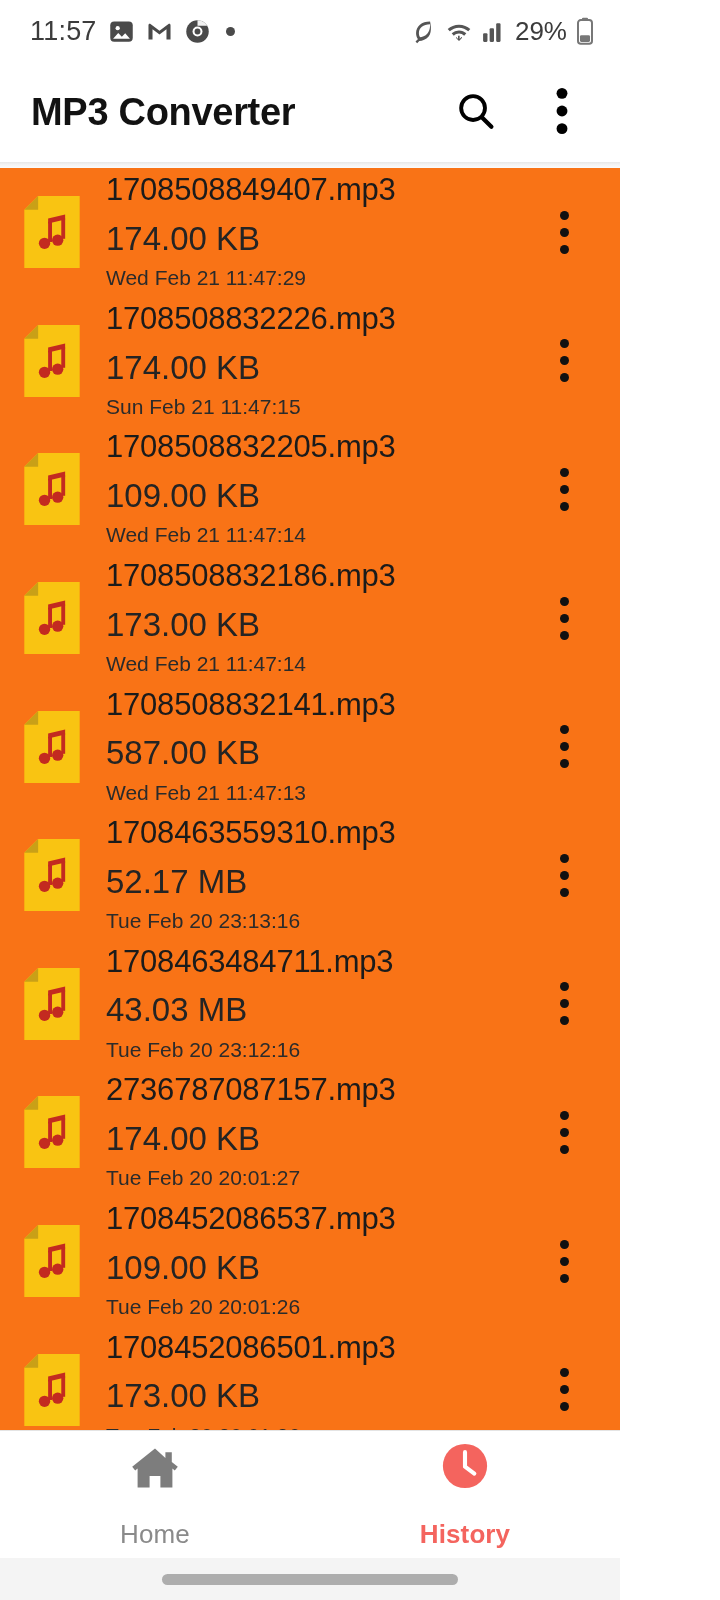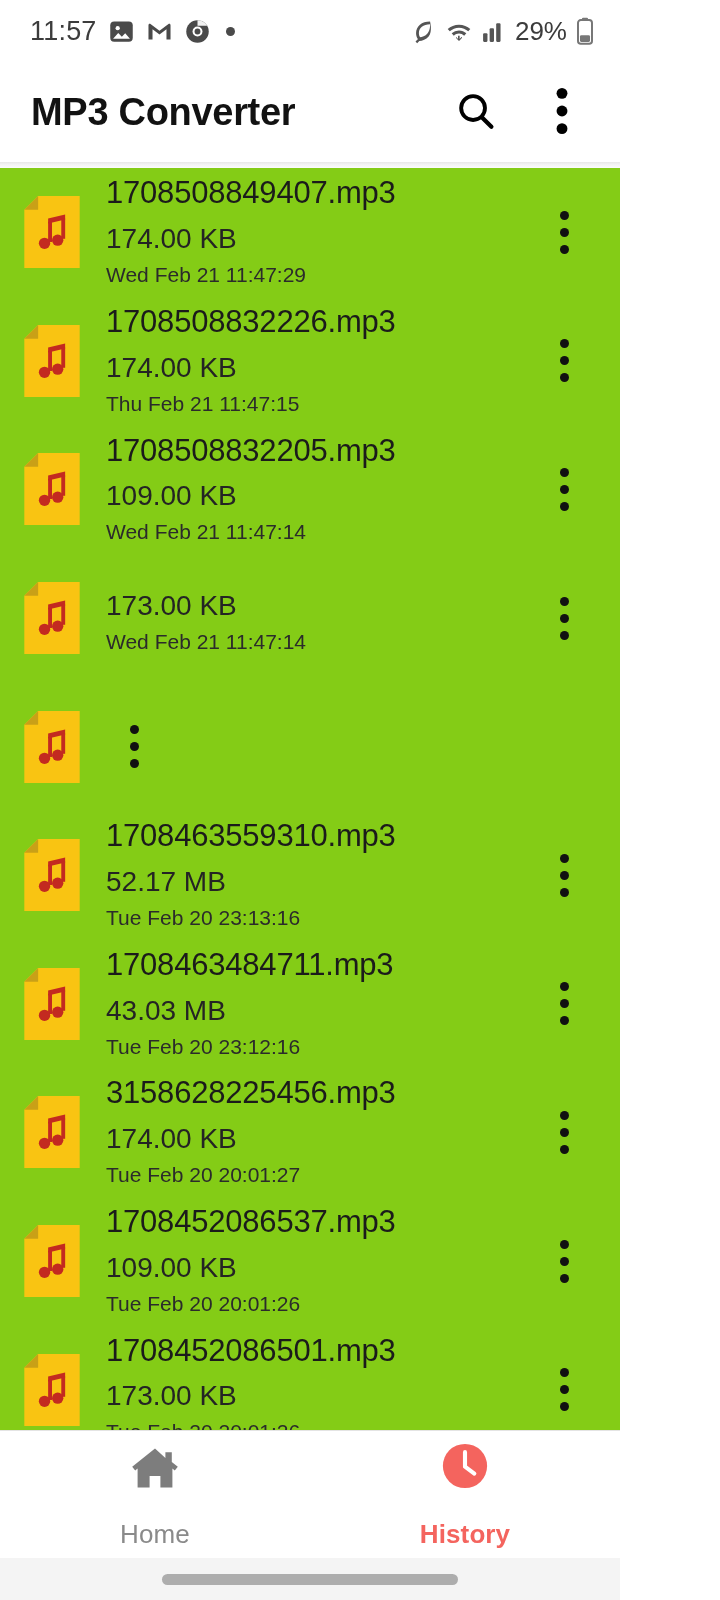--- a/index.html
+++ b/index.html
@@ -33,26 +33,26 @@
   .app-title { font-size:38px; font-weight:700; color:#121212; letter-spacing:-.3px; flex:1; }
   .appbar-actions { display:flex; align-items:center; gap:30px; }
   .iconbtn { width:56px; height:56px; display:flex; align-items:center; justify-content:center; background:transparent; border:none; cursor:pointer; }
   .divider-shadow { flex:0 0 6px; height:6px; width:100%; background:linear-gradient(to bottom,#e7e7e7 0%, #f2f2f2 40%, #fbfbfb 100%); }
 
   
   .list { flex:1 1 auto; overflow:hidden; background:#ffffff; }
   .row {
     display:flex; align-items:center;
     height:128.6px; padding:0 28px 0 24px;
-    background:#84cc16; cursor:pointer;
+    background:#f97316; cursor:pointer;
   }
   .row-icon { flex:0 0 56px; width:56px; height:72px; margin-right:26px; position:relative; }
   .row-texts { flex:1 1 auto; min-width:0; display:flex; flex-direction:column; justify-content:center; gap:2px; }
   .row-name { font-size:31px; color:#1b1b1b; letter-spacing:-.2px; line-height:1.12; white-space:nowrap; overflow:hidden; text-overflow:ellipsis; }
-  .row-size { font-size:28px; color:#242424; line-height:1.25; margin-top:8px; }
+  .row-size { font-size:33px; color:#242424; line-height:1.25; margin-top:8px; }
   .row-date { font-size:21px; color:#2b2b2b; line-height:1.25; margin-top:4px; }
   .row-menu { flex:0 0 56px; width:56px; height:70px; display:flex; flex-direction:column; align-items:center; justify-content:center; gap:8px; cursor:pointer; }
   .row-menu i { width:9px; height:9px; border-radius:50%; background:#111; display:block; }
 
   
   .bottomnav {
     flex:0 0 128px; height:128px; background:#ffffff;
     display:flex; align-items:center;
     border-top:1.5px solid #e4e4e4;
   }
@@ -179,21 +179,21 @@
             <path d="M10 0v10H0z" fill="#c9a017"></path>
             <path d="M17.2 16.3l12.3-2.9v3.6l-12.3 2.9z" fill="#c32a20"></path>
             <rect x="17.2" y="18.6" width="2.8" height="14.6" fill="#c32a20"></rect>
             <rect x="26.7" y="16.3" width="2.8" height="14.6" fill="#c32a20"></rect>
             <circle cx="14.6" cy="34.2" r="4.1" fill="#c32a20"></circle>
             <circle cx="24.1" cy="31.9" r="4.1" fill="#c32a20"></circle>
           </svg></div>
         <div class="row-texts">
           <div class="row-name">1708508832226.mp3</div>
           <div class="row-size">174.00 KB</div>
-          <div class="row-date">Thu Feb 21 11:47:15</div>
+          <div class="row-date">Sun Feb 21 11:47:15</div>
         </div>
         <div class="row-menu">
           <i></i>
           <i></i>
           <i></i>
         </div>
       </div>
       <div class="row">
         <div class="row-icon"><svg width="56" height="72" viewBox="0 0 40 52">
             <path d="M10 0h30v52H0V10z" fill="#f9c412"></path>
@@ -219,39 +219,45 @@
         <div class="row-icon"><svg width="56" height="72" viewBox="0 0 40 52">
             <path d="M10 0h30v52H0V10z" fill="#f9c412"></path>
             <path d="M10 0v10H0z" fill="#c9a017"></path>
             <path d="M17.2 16.3l12.3-2.9v3.6l-12.3 2.9z" fill="#c32a20"></path>
             <rect x="17.2" y="18.6" width="2.8" height="14.6" fill="#c32a20"></rect>
             <rect x="26.7" y="16.3" width="2.8" height="14.6" fill="#c32a20"></rect>
             <circle cx="14.6" cy="34.2" r="4.1" fill="#c32a20"></circle>
             <circle cx="24.1" cy="31.9" r="4.1" fill="#c32a20"></circle>
           </svg></div>
         <div class="row-texts">
+          <div class="row-name">1708508832186.mp3</div>
           <div class="row-size">173.00 KB</div>
           <div class="row-date">Wed Feb 21 11:47:14</div>
         </div>
         <div class="row-menu">
           <i></i>
           <i></i>
           <i></i>
         </div>
       </div>
       <div class="row">
         <div class="row-icon"><svg width="56" height="72" viewBox="0 0 40 52">
             <path d="M10 0h30v52H0V10z" fill="#f9c412"></path>
             <path d="M10 0v10H0z" fill="#c9a017"></path>
             <path d="M17.2 16.3l12.3-2.9v3.6l-12.3 2.9z" fill="#c32a20"></path>
             <rect x="17.2" y="18.6" width="2.8" height="14.6" fill="#c32a20"></rect>
             <rect x="26.7" y="16.3" width="2.8" height="14.6" fill="#c32a20"></rect>
             <circle cx="14.6" cy="34.2" r="4.1" fill="#c32a20"></circle>
             <circle cx="24.1" cy="31.9" r="4.1" fill="#c32a20"></circle>
           </svg></div>
+        <div class="row-texts">
+          <div class="row-name">1708508832141.mp3</div>
+          <div class="row-size">587.00 KB</div>
+          <div class="row-date">Wed Feb 21 11:47:13</div>
+        </div>
         <div class="row-menu">
           <i></i>
           <i></i>
           <i></i>
         </div>
       </div>
       <div class="row">
         <div class="row-icon"><svg width="56" height="72" viewBox="0 0 40 52">
             <path d="M10 0h30v52H0V10z" fill="#f9c412"></path>
             <path d="M10 0v10H0z" fill="#c9a017"></path>
@@ -297,21 +303,21 @@
         <div class="row-icon"><svg width="56" height="72" viewBox="0 0 40 52">
             <path d="M10 0h30v52H0V10z" fill="#f9c412"></path>
             <path d="M10 0v10H0z" fill="#c9a017"></path>
             <path d="M17.2 16.3l12.3-2.9v3.6l-12.3 2.9z" fill="#c32a20"></path>
             <rect x="17.2" y="18.6" width="2.8" height="14.6" fill="#c32a20"></rect>
             <rect x="26.7" y="16.3" width="2.8" height="14.6" fill="#c32a20"></rect>
             <circle cx="14.6" cy="34.2" r="4.1" fill="#c32a20"></circle>
             <circle cx="24.1" cy="31.9" r="4.1" fill="#c32a20"></circle>
           </svg></div>
         <div class="row-texts">
-          <div class="row-name">3158628225456.mp3</div>
+          <div class="row-name">2736787087157.mp3</div>
           <div class="row-size">174.00 KB</div>
           <div class="row-date">Tue Feb 20 20:01:27</div>
         </div>
         <div class="row-menu">
           <i></i>
           <i></i>
           <i></i>
         </div>
       </div>
       <div class="row">

